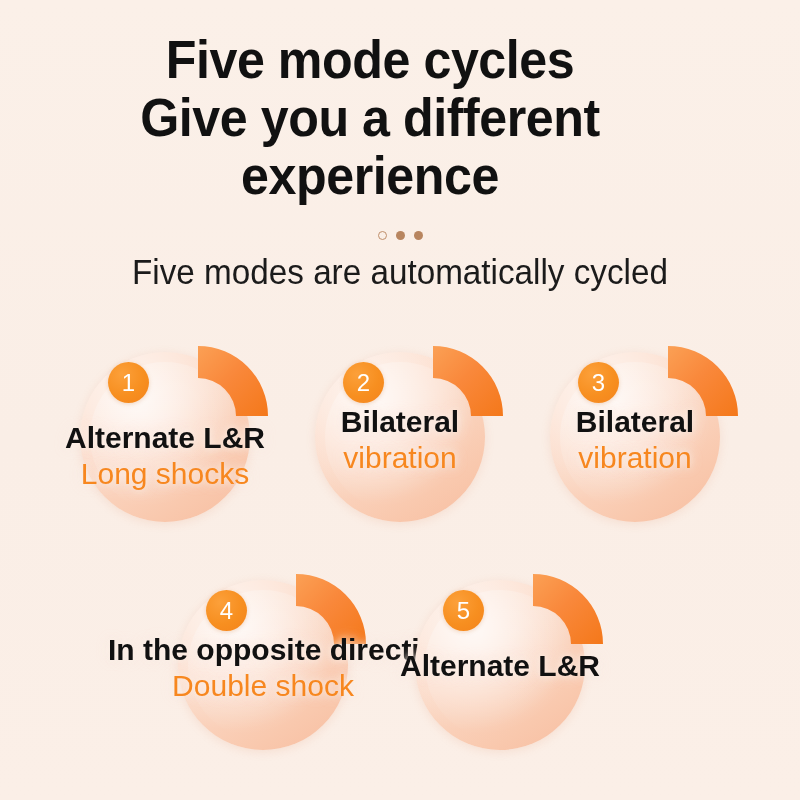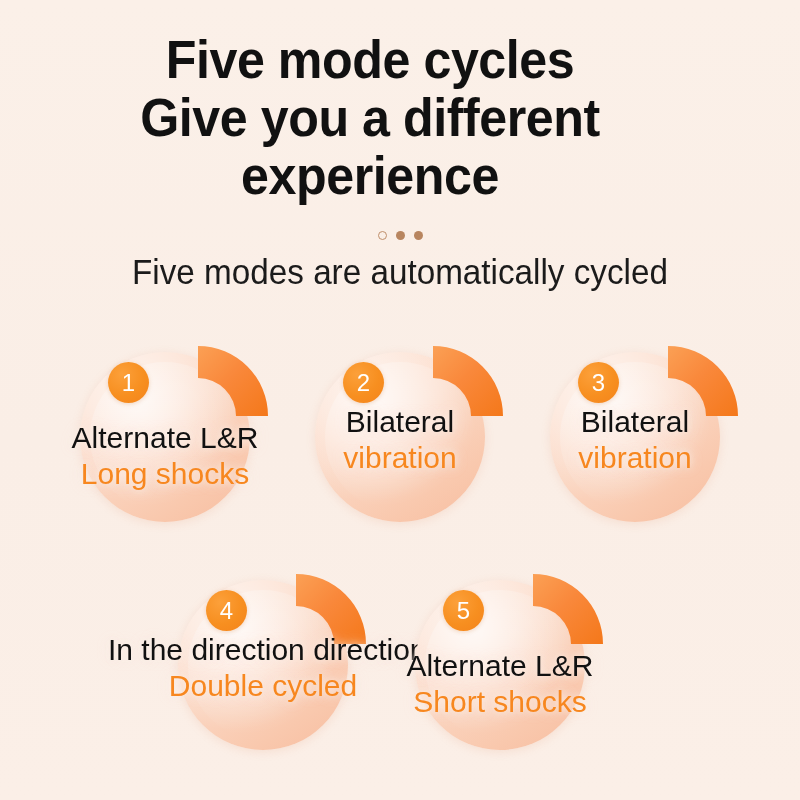--- a/index.html
+++ b/index.html
@@ -164,21 +164,21 @@
     left: -70px;
     width: 310px;
     text-align: center;
     font-family: "Liberation Sans Narrow", "Liberation Sans", sans-serif;
   }
   .mode .lbl-primary {
     display: block;
     color: #111111;
     font-size: 30px;
     line-height: 36px;
-    font-weight: normal;
+    font-weight: bold;
     white-space: nowrap;
     text-shadow: 0 0 7px rgba(252,238,230,0.95), 0 0 14px rgba(252,238,230,0.8);
   }
   .mode .lbl-secondary {
     display: block;
     color: #f7871f;
     font-size: 30px;
     line-height: 36px;
     font-weight: normal;
     text-shadow: 0 0 7px rgba(252,238,230,0.95), 0 0 14px rgba(252,238,230,0.8);
@@ -293,44 +293,41 @@
             <stop offset="0%" stop-color="#fba055"></stop>
             <stop offset="45%" stop-color="#f9883b"></stop>
             <stop offset="100%" stop-color="#f4781a"></stop>
           </linearGradient>
         </defs>
         <path d="M 80 10 A 70 70 0 0 1 150 80 L 118 80 A 38 38 0 0 0 80 42 Z" fill="url(#ag4)"></path>
       </svg>
       <div class="badge">4</div>
       <div class="labels">
         <span class="lbl-primary">
-          <span class="sec-line">In the direction</span>
+          <span class="sec-line">In the opposite</span>
           <span class="sec-line">direction</span>
         </span>
         <span class="lbl-secondary">
-          <span class="sec-line">Double cycled</span>
+          <span class="sec-line">Double shock</span>
         </span>
       </div>
     </div>
 
     <div class="mode m5">
       <div class="disc"></div>
       <svg class="arc" viewBox="0 0 160 160">
         <defs>
           <linearGradient id="ag5" x1="0" y1="0" x2="1" y2="1">
             <stop offset="0%" stop-color="#fba055"></stop>
             <stop offset="45%" stop-color="#f9883b"></stop>
             <stop offset="100%" stop-color="#f4781a"></stop>
           </linearGradient>
         </defs>
         <path d="M 80 10 A 70 70 0 0 1 150 80 L 118 80 A 38 38 0 0 0 80 42 Z" fill="url(#ag5)"></path>
       </svg>
       <div class="badge">5</div>
       <div class="labels">
         <span class="lbl-primary">Alternate L&amp;R</span>
-        <span class="lbl-secondary">
-          <span class="sec-line">Short shocks</span>
-        </span>
       </div>
     </div>
 
   </div>
 </div>
 
 </body></html>

